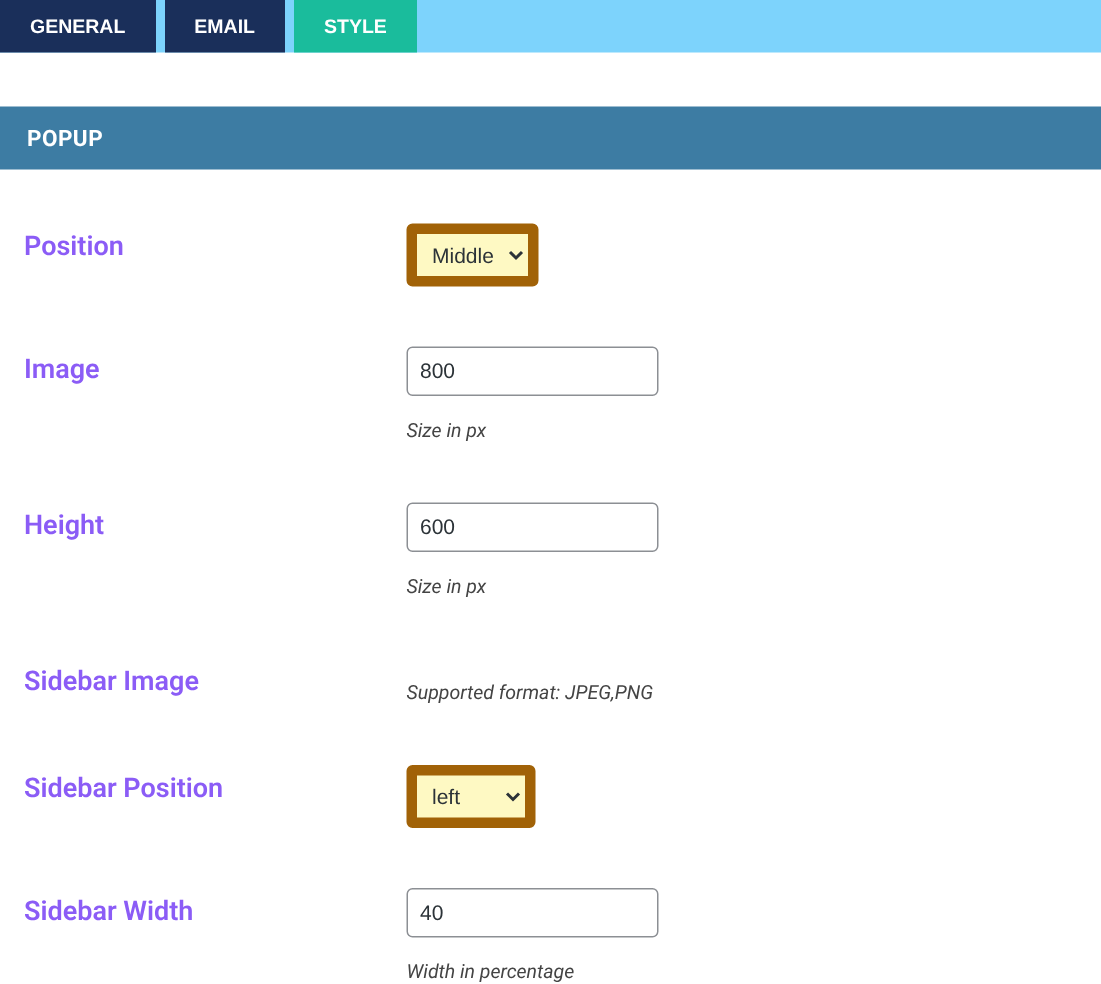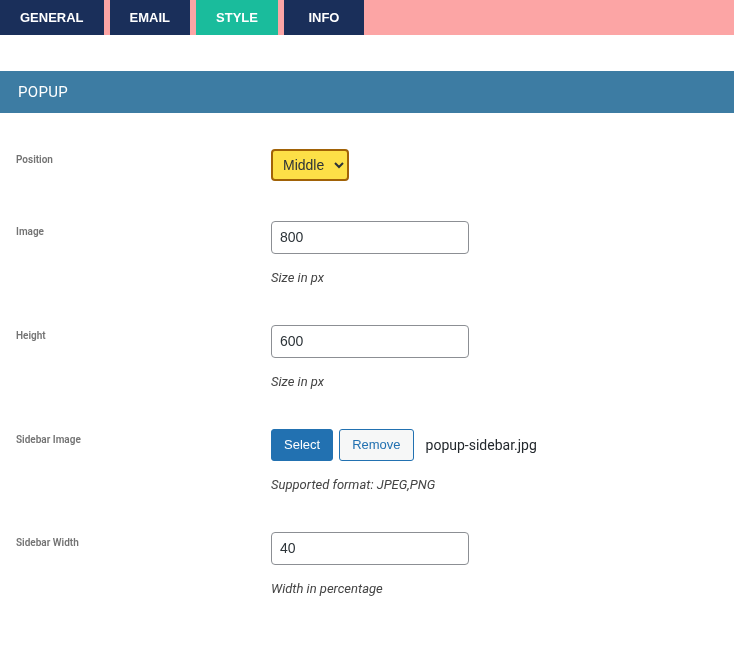--- a/index.html
+++ b/index.html
@@ -8,21 +8,21 @@
       padding: 0;
     }
     body {
       font-family: -apple-system, BlinkMacSystemFont, "Segoe UI", Roboto, sans-serif;
       font-size: 14px;
       color: #23282d;
       background: #fff;
       width: 734px;
     }
     .tab-bar {
-      background: #fca5a5;
+      background: #7dd3fc;
       padding: 0;
       display: flex;
       gap: 6px;
     }
     .tab {
       padding: 10px 20px;
       color: #fff;
       font-weight: 600;
       font-size: 13px;
       cursor: pointer;
@@ -31,60 +31,60 @@
       min-width: 80px;
       text-align: center;
     }
     .tab.active {
       background: #1abc9c;
     }
     .section-header {
       background: #3d7ca3;
       color: #fff;
       padding: 12px 18px;
-      font-weight: 400;
+      font-weight: 700;
       font-size: 15px;
       margin-top: 36px;
       letter-spacing: 0.3px;
     }
     .form-body {
       padding: 16px 16px 6px 16px;
     }
     .form-row {
       display: flex;
       align-items: flex-start;
       padding: 20px 0 20px 0;
     }
     .form-label {
       width: 255px;
       font-weight: 600;
-      font-size: 10px;
-      color: #737373;
+      font-size: 18px;
+      color: #8b5cf6;
       padding-top: 5px;
     }
     .form-control {
       flex: 1;
     }
     select {
       padding: 5px 6px;
-      border: 2px solid #a16207;
+      border: 7px solid #a16207;
       border-radius: 4px;
-      background: #fde047;
+      background: #fef9c3;
       font-size: 14px;
       color: #2c3338;
       min-width: 68px;
       cursor: pointer;
     }
     input[type="text"] {
       padding: 5px 8px;
       border: 1px solid #8c8f94;
       border-radius: 4px;
       font-size: 14px;
       color: #2c3338;
-      width: 198px;
+      width: 168px;
       line-height: 1.5;
     }
     .help-text {
       display: block;
       font-style: italic;
       color: #444;
       font-size: 13px;
       margin-top: 16px;
     }
     .btn {
@@ -117,21 +117,20 @@
       gap: 6px;
     }
   </style>
 </head>
 <body>
 
 <div class="tab-bar">
   <button class="tab">GENERAL</button>
   <button class="tab">EMAIL</button>
   <button class="tab active">STYLE</button>
-  <button class="tab">INFO</button>
 </div>
 
 <div class="section-header">POPUP</div>
 
 <div class="form-body">
 
   <div class="form-row">
     <div class="form-label">Position</div>
     <div class="form-control">
       <select>
@@ -152,29 +151,32 @@
     <div class="form-label">Height</div>
     <div class="form-control">
       <input type="text" value="600" style="">
       <span class="help-text">Size in px</span>
     </div>
   </div>
 
   <div class="form-row">
     <div class="form-label">Sidebar Image</div>
     <div class="form-control">
-      <div class="image-row">
-        <button class="btn btn-primary">Select</button>
-        <button class="btn btn-secondary">Remove</button>
-        <span class="file-name">popup-sidebar.jpg</span>
-      </div>
       <span class="help-text">Supported format: JPEG,PNG</span>
     </div>
   </div>
 
+  <div class="form-row">
+    <div class="form-label">Sidebar Position</div>
+    <div class="form-control">
+      <select style="min-width:86px;">
+        <option>left</option>
+      </select>
+    </div>
+  </div>
 
   <div class="form-row">
     <div class="form-label">Sidebar Width</div>
     <div class="form-control">
       <input type="text" value="40" style="">
       <span class="help-text">Width in percentage</span>
     </div>
   </div>
 
 </div>

